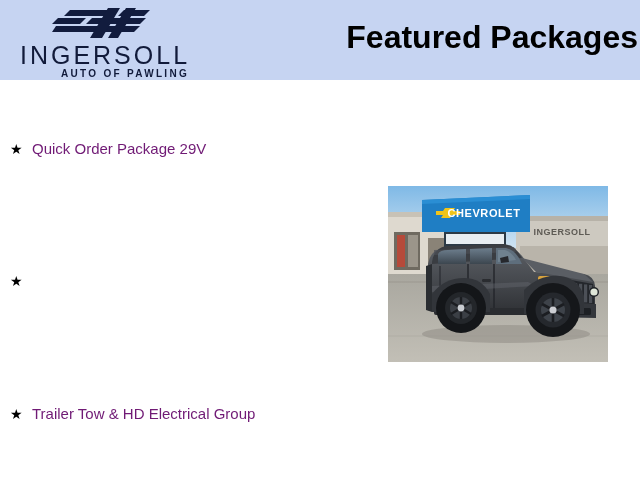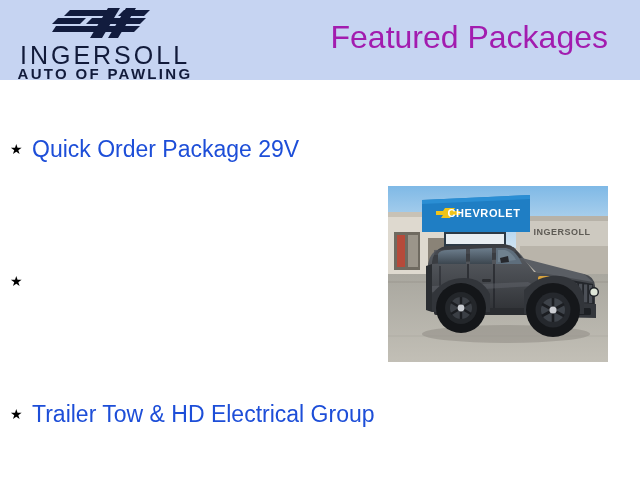--- a/index.html
+++ b/index.html
@@ -46,36 +46,37 @@
     letter-spacing: 3.0px;
     color: #111a3a;
     line-height: 26px;
     white-space: nowrap;
   }
   #brand-subtitle {
     position: absolute;
     left: 0; top: 66px;
     width: 210px;
     text-align: center;
-    font-size: 15px;
+    font-size: 10px;
     font-weight: bold;
     letter-spacing: 2.3px;
     color: #111a3a;
     line-height: 12px;
     white-space: nowrap;
+    padding-left: 20px;
   }
 
   
   #page-title {
     position: absolute;
-    right: 32px;
+    right: 2px;
     top: 19px;
     font-size: 32px;
-    font-weight: 400;
-    color: #a21caf;
+    font-weight: 700;
+    color: #000000;
     letter-spacing: 0px;
     white-space: nowrap;
   }
 
   
   #package-list {
     position: absolute;
     left: 0; top: 80px;
     width: 380px;
     height: 400px;
@@ -91,22 +92,22 @@
   .package-item.pos-1 { top: 190px; }
   .package-item.pos-2 { top: 323px; }
   .bullet-star {
     font-size: 14px;
     color: #000000;
     line-height: 22px;
     width: 22px;
     flex: none;
   }
   .package-label {
-    font-size: 23px;
-    color: #1d4ed8;
+    font-size: 15px;
+    color: #701a75;
     line-height: 22px;
     letter-spacing: 0px;
   }
 
   
   #vehicle-photo {
     position: absolute;
     left: 388px; top: 186px;
     width: 220px; height: 176px;
     overflow: hidden;

